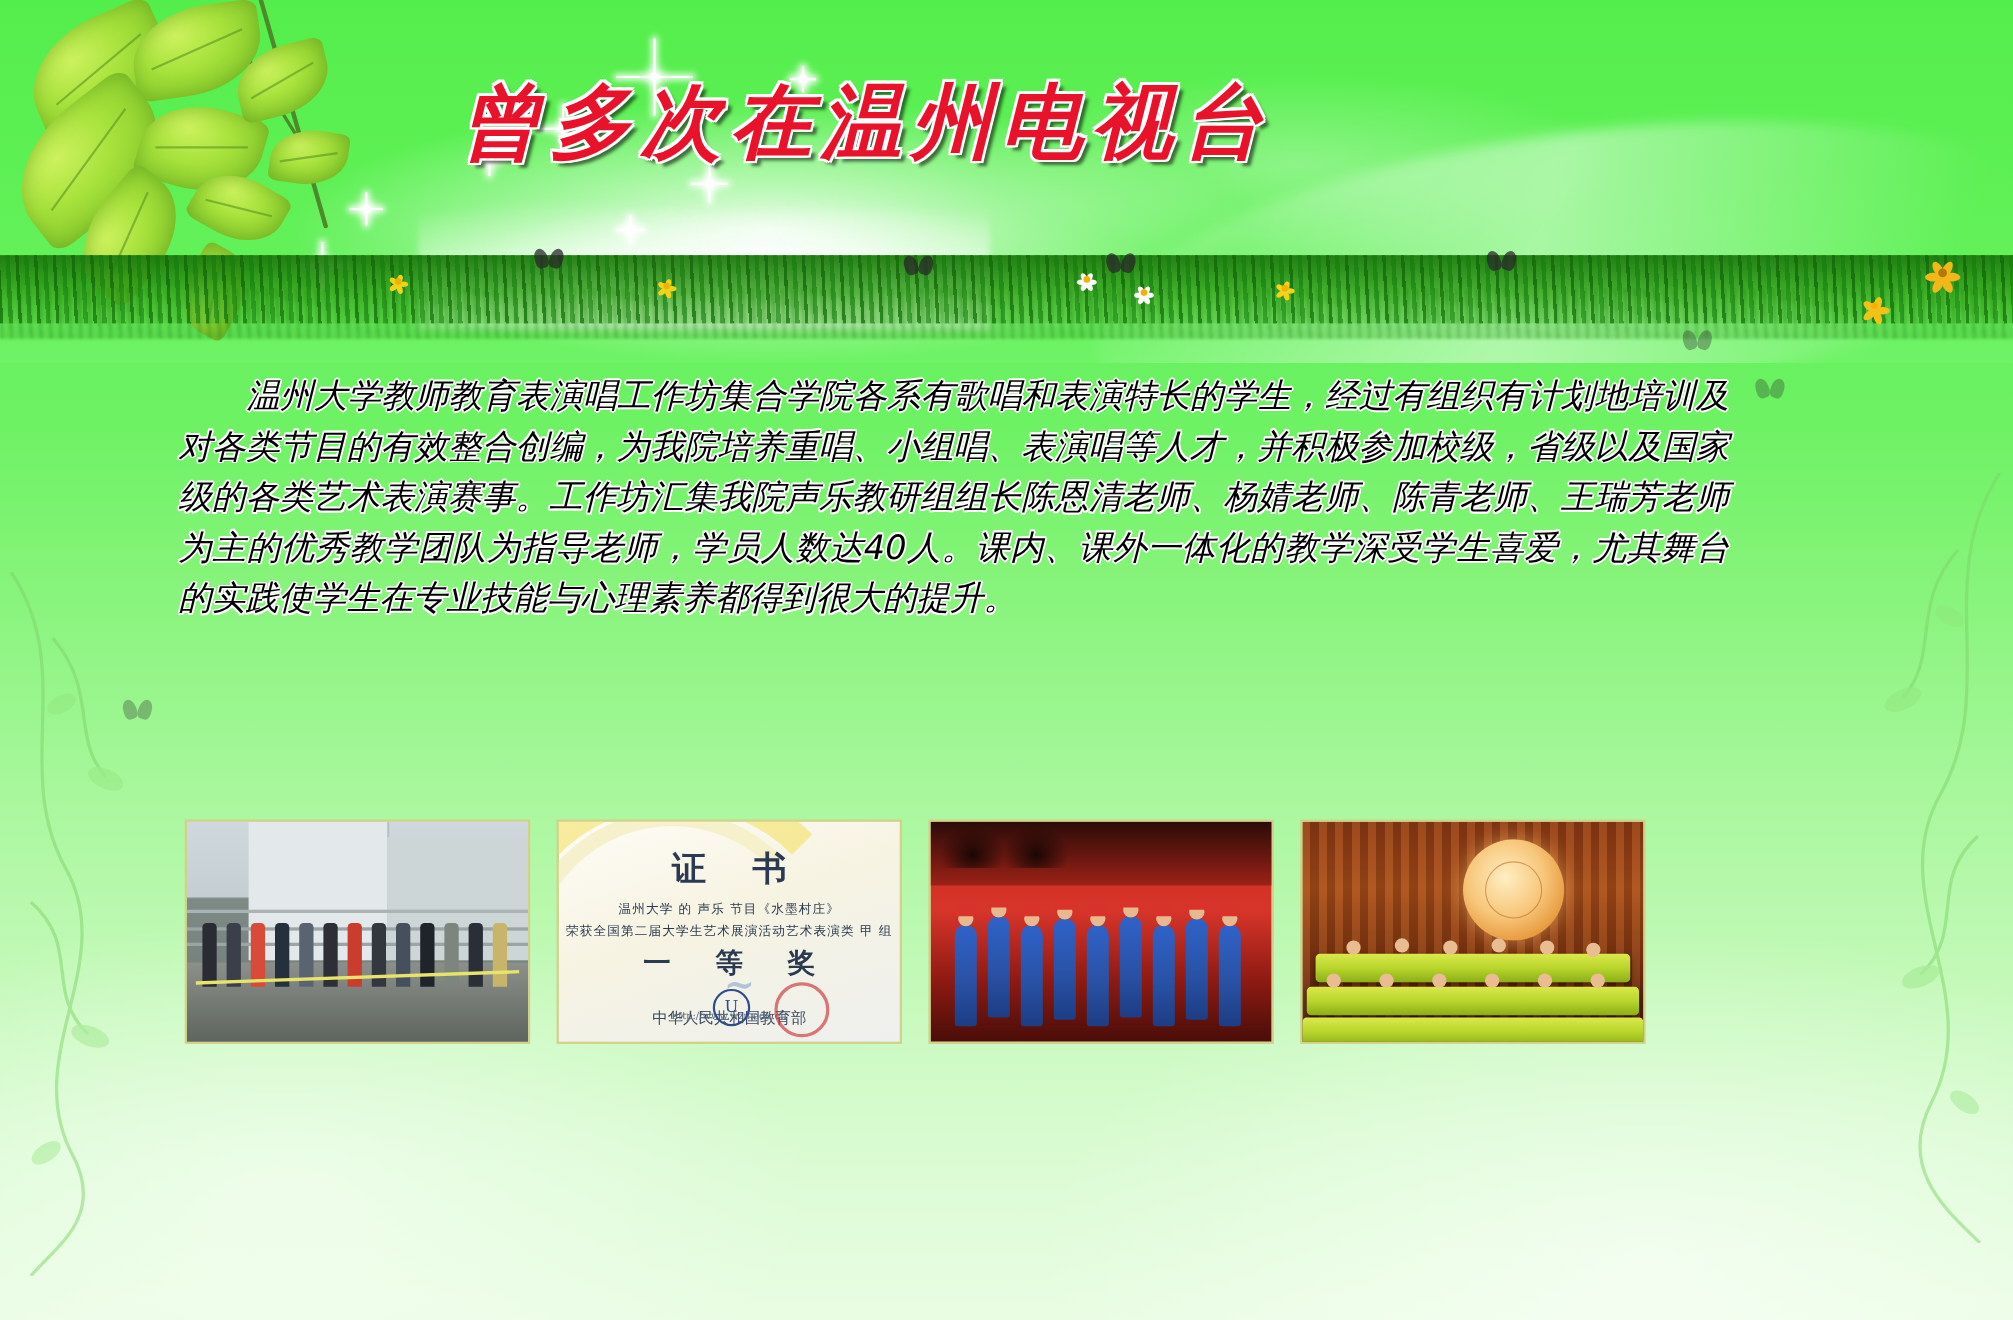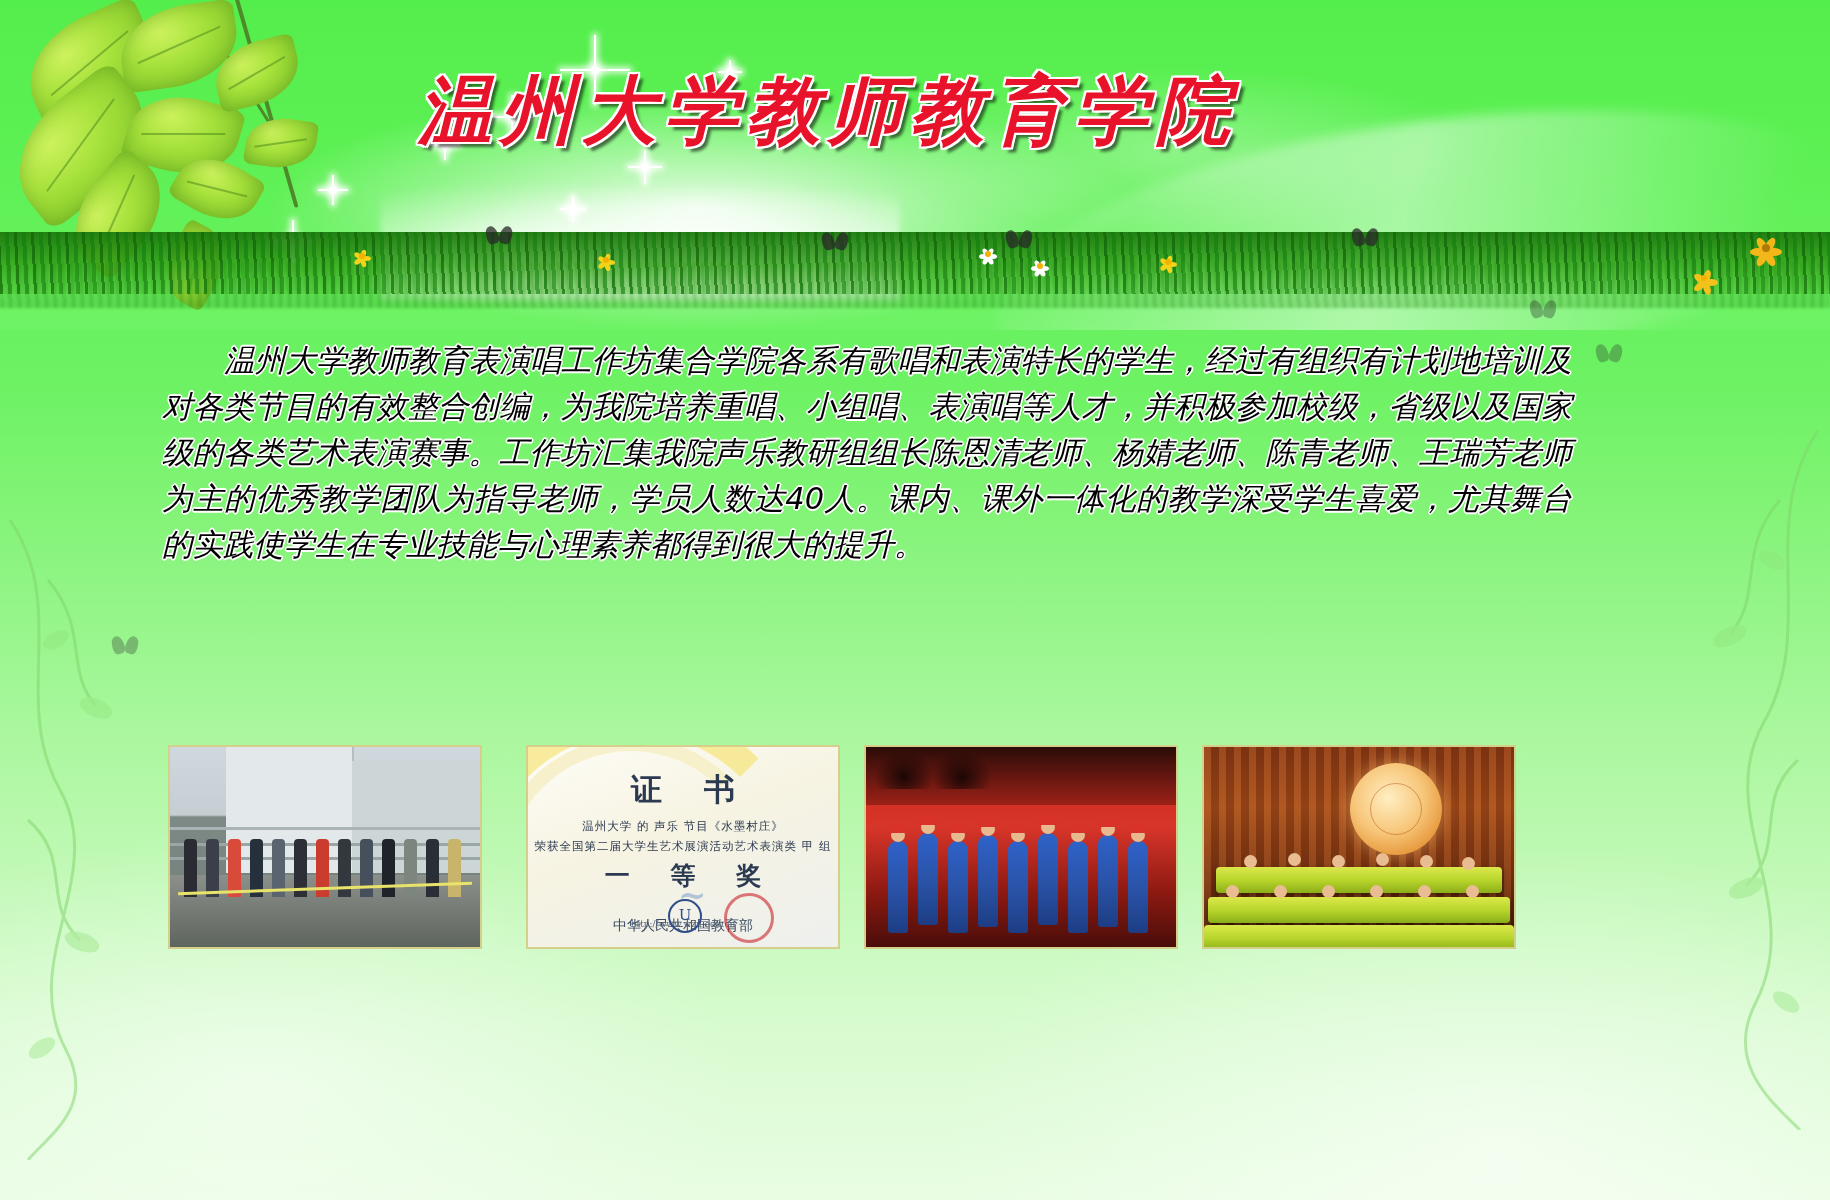--- a/index.html
+++ b/index.html
@@ -132,21 +132,21 @@
   
   .p1{background:linear-gradient(180deg,#cfd9dd 0%,#c4ced3 34%,#7e8a86 35%,#6e7a74 100%);}
   .p1 .bldg{position:absolute;left:56px;top:0;width:126px;height:126px;background:#e3e9ea;border-right:2px solid #b6bfc0;}
   .p1 .bldg2{position:absolute;left:182px;top:14px;width:128px;height:112px;background:#cdd6d6;}
   .p1 .rail{position:absolute;left:0;top:96px;width:310px;height:3px;background:#9aa5a6;box-shadow:0 14px 0 #9aa5a6,0 -16px 0 #aab4b5;}
   .p1 .ground{position:absolute;left:0;top:128px;width:310px;height:72px;background:linear-gradient(180deg,#8b918a,#5e645e);}
   .p1 .ppl{position:absolute;top:92px;width:13px;height:58px;border-radius:4px 4px 0 0;}
   .p1 .rope{position:absolute;left:8px;top:140px;width:294px;height:3px;background:#e8e36a;transform:rotate(-2deg);}
 
   
-  .p2{background:linear-gradient(160deg,#fefdf6 0%,#f6f3e2 44%,#eef0ee 100%);margin-left:20px;}
+  .p2{background:linear-gradient(160deg,#fefdf6 0%,#f6f3e2 44%,#eef0ee 100%);}
   .p2 .arc{
     position:absolute;left:-70px;top:-40px;width:300px;height:300px;border-radius:50%;
     border:26px solid rgba(230,205,70,.55);border-right-color:transparent;border-top-color:rgba(245,228,120,.7);
     filter:blur(.4px);
   }
   .p2 .arc2{
     position:absolute;left:-36px;top:-10px;width:250px;height:250px;border-radius:50%;
     border:14px solid rgba(245,238,195,.8);border-right-color:transparent;
   }
   .p2 .ct{position:absolute;width:100%;text-align:center;font-family:"DejaVu Serif","Liberation Serif",serif;color:#2b3a50;}
@@ -371,21 +371,21 @@
   <svg class="vine vine-right" viewBox="0 0 170 700" preserveAspectRatio="none">
     <path d="M158,0 C96,96 158,196 104,292 C52,384 146,474 96,572 C64,634 112,672 140,700"></path>
     <path d="M120,70 C76,120 104,166 70,204"></path>
     <path d="M138,330 C92,372 128,416 86,456"></path>
     <ellipse cx="70" cy="206" rx="18" ry="9" transform="rotate(-26 70 206)"></ellipse>
     <ellipse cx="86" cy="458" rx="18" ry="9" transform="rotate(-22 86 458)"></ellipse>
     <ellipse cx="112" cy="130" rx="14" ry="8" transform="rotate(30 112 130)"></ellipse>
     <ellipse cx="126" cy="572" rx="15" ry="8" transform="rotate(34 126 572)"></ellipse>
   </svg>
 
-  <div class="title-main">温州大学教师教育学院</div>
+  <div class="title-main">曾多次在温州电视台</div>
 
   <div class="body-text">
     <p>温州大学教师教育表演唱工作坊集合学院各系有歌唱和表演特长的学生，经过有组织有计划地培训及对各类节目的有效整合创编，为我院培养重唱、小组唱、表演唱等人才，并积极参加校级，省级以及国家级的各类艺术表演赛事。工作坊汇集我院声乐教研组组长陈恩清老师、杨婧老师、陈青老师、王瑞芳老师为主的优秀教学团队为指导老师，学员人数达40人。课内、课外一体化的教学深受学生喜爱，尤其舞台的实践使学生在专业技能与心理素养都得到很大的提升。</p>
   </div>
 
   <div class="photos">
 
     <div class="photo p1">
       <div class="bldg"></div>
       <div class="bldg2"></div>

